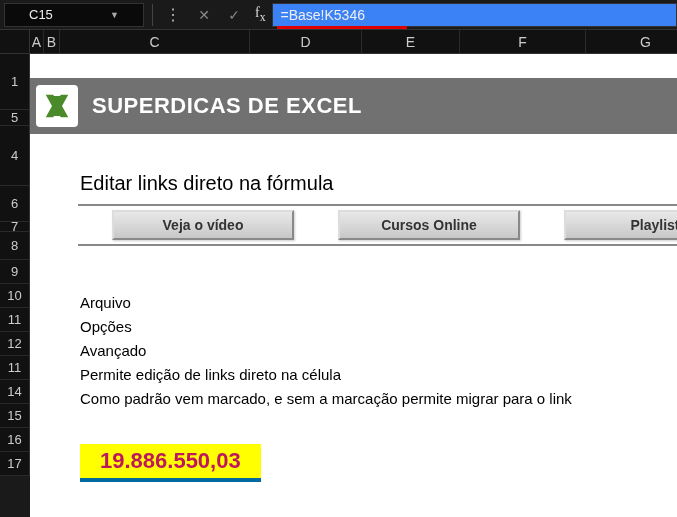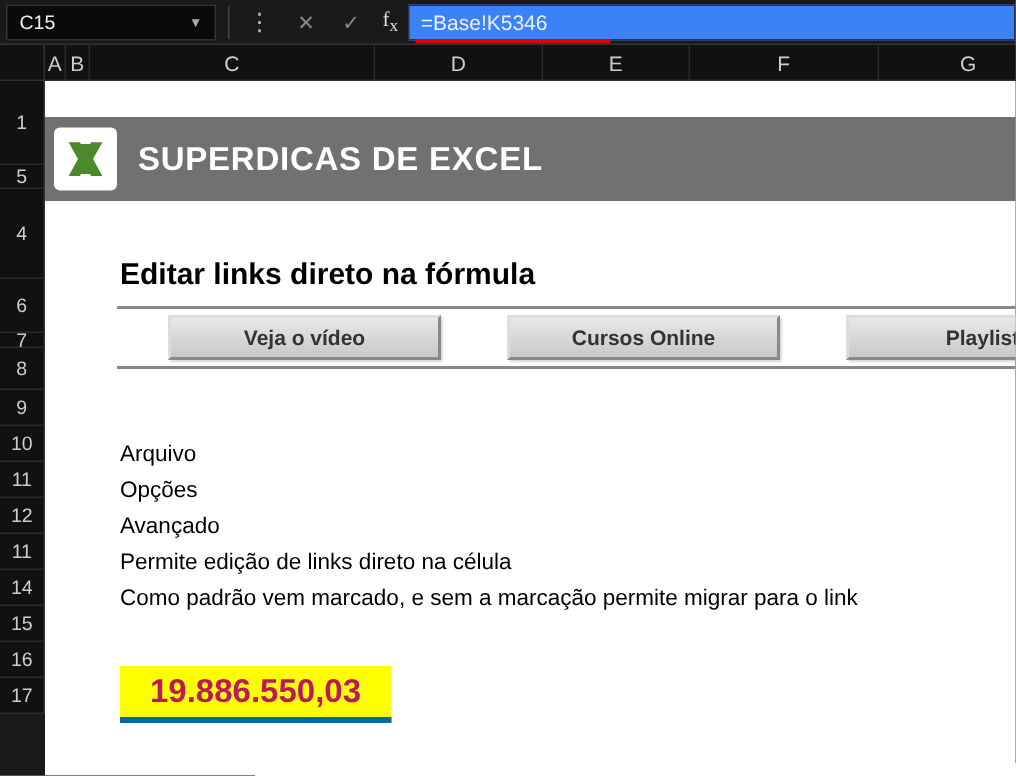--- a/index.html
+++ b/index.html
@@ -1,20 +1,20 @@
 <!DOCTYPE html>
 <html><head>
 <meta charset="utf-8">
 <style>
   * { box-sizing: border-box; margin: 0; padding: 0; }
   html, body { width: 677px; height: 517px; overflow: hidden; font-family: "Segoe UI", Arial, sans-serif; background: #1a1a1a; }
   
   
   .fbar { display: flex; align-items: center; height: 30px; background: #1a1a1a; border-bottom: 1px solid #333; }
-  .namebox { width: 140px; height: 24px; background: #0a0a0a; color: #eee; font-size: 13px; padding: 3px 8px; border: 1px solid #333; display: flex; align-items: center; justify-content: space-between; margin: 0 4px; }
+  .namebox { width: 140px; height: 24px; background: #0a0a0a; color: #eee; font-size: 13px; padding: 3px 24px; border: 1px solid #333; display: flex; align-items: center; justify-content: space-between; margin: 0 4px; }
   .namebox .dd { font-size: 9px; color: #aaa; }
   .fsep { width: 1px; height: 22px; background: #444; margin: 0 4px; }
   .fvdots { color: #bbb; font-size: 16px; padding: 0 8px; }
   .fbtn { width: 30px; text-align: center; color: #888; font-size: 14px; }
   .fx { color: #ddd; font-family: "Times New Roman", serif; font-size: 14px; padding: 0 6px; }
   .finput { flex: 1; height: 24px; background: #3b82f6; color: #eee; font-size: 14px; padding: 3px 8px; border: 1px solid #333; position: relative; }
   .funder { position: absolute; left: 4px; bottom: -3px; width: 130px; height: 3px; background: #e00000; }
   
   
   .sheet { display: flex; height: calc(517px - 30px); font-size: 12px; }
@@ -25,21 +25,21 @@
   .colheads div { color: #ccc; font-size: 14px; text-align: center; border-right: 1px solid #2a2a2a; border-bottom: 1px solid #333; display:flex; align-items:center; justify-content:center; }
   .gridbody { position: relative; flex: 1; background: #fff; }
   
   
   .content { position: absolute; left: 0; top: 0; right: 0; }
   .titlebar { position: absolute; left: 0; top: 24px; right: 0; height: 56px; background: #717171; display: flex; align-items: center; padding-left: 6px; }
   .xicon { width: 42px; height: 42px; background: #fff; border-radius: 4px; display: flex; align-items: center; justify-content: center; margin-right: 14px; }
   .xicon svg { width: 30px; height: 30px; }
   .title { color: #fff; font-size: 22px; font-weight: 700; letter-spacing: .5px; }
   
-  .subtitle { position: absolute; left: 50px; top: 118px; font-size: 20px; font-weight: 700; color: #000; }
+  .subtitle { position: absolute; left: 50px; top: 118px; font-size: 20px; font-weight: 400; color: #000; }
   
   .btnrow { position: absolute; left: 50px; top: 156px; display: flex; gap: 12px; }
   .ebtn { width: 182px; height: 30px; background: linear-gradient(#e8e8e8,#c8c8c8); border: 2px outset #ddd; font-size: 14px; font-weight: 700; color: #333; display:flex; align-items:center; justify-content:center; box-shadow: 1px 1px 2px rgba(0,0,0,.2); margin-left: 32px; }
   .btnrow-border { position: absolute; left: 48px; top: 150px; right: 0; height: 42px; border-top: 2px solid #888; border-bottom: 2px solid #888; }
   
   .textlines { position: absolute; left: 50px; top: 238px; font-size: 15px; color: #000; line-height: 22px; }
   .textlines div { height: 24px; }
   
   .highlighted { position: absolute; left: 50px; top: 390px; }
   .hl-box { background: #ffff00; padding: 4px 20px; font-size: 22px; font-weight: 900; color: #be185d; border-bottom: 4px solid #0369a1; }

